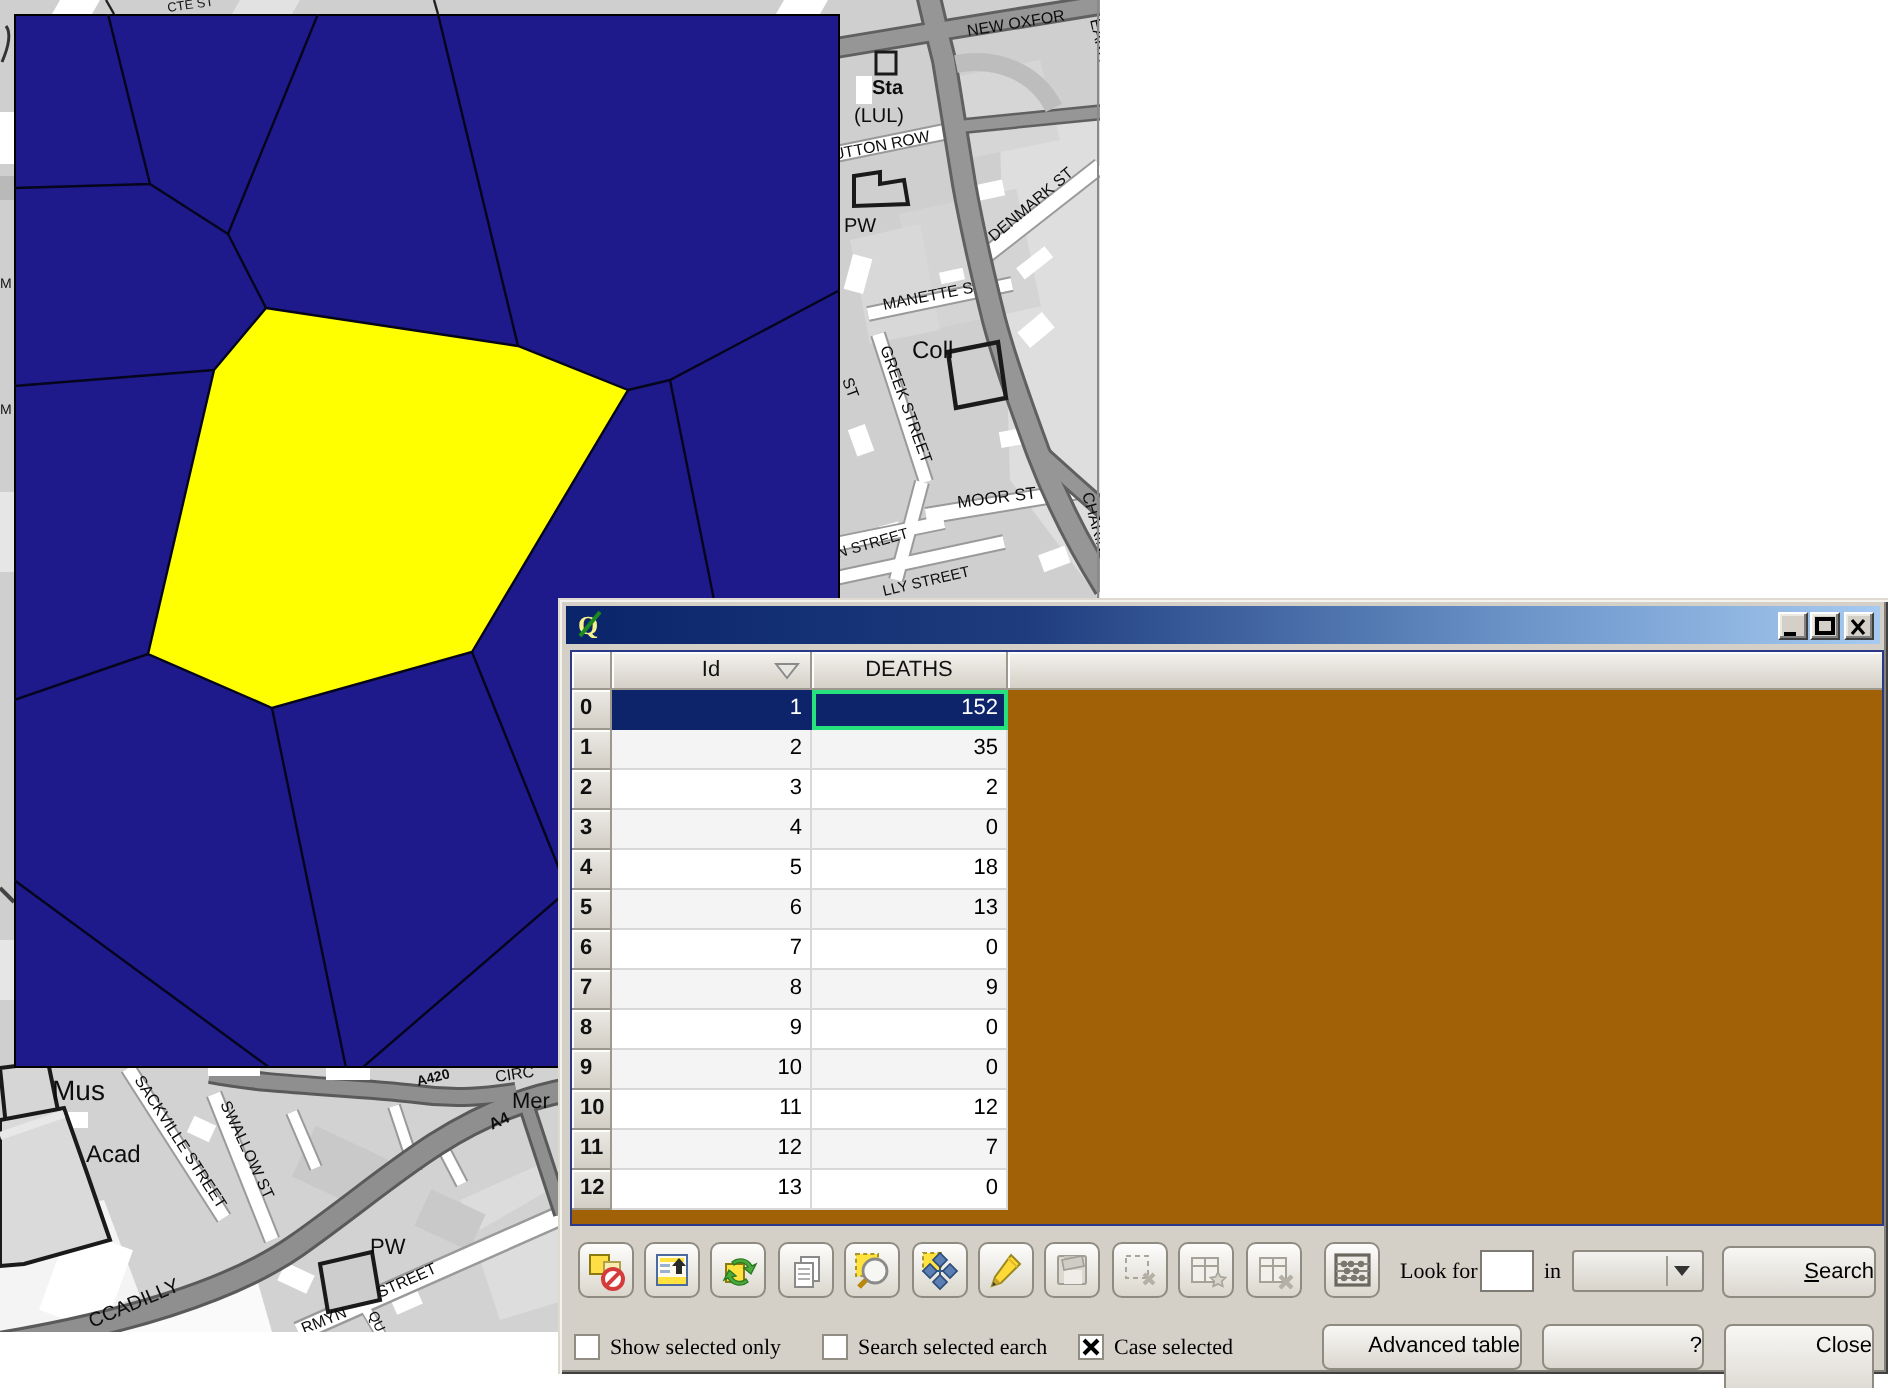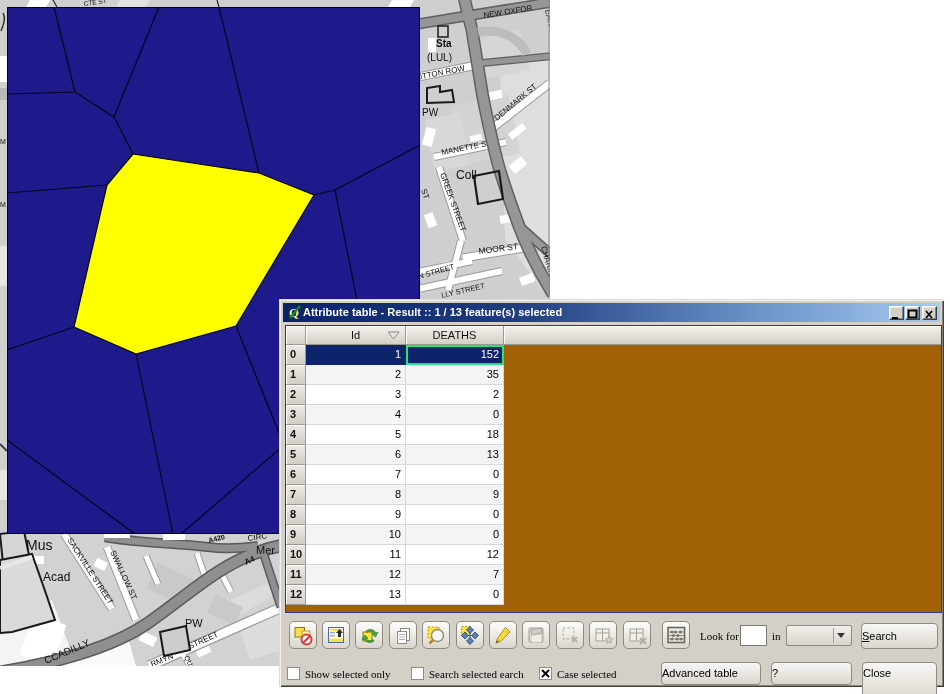--- a/index.html
+++ b/index.html
@@ -36,21 +36,21 @@
        border-bottom:1px solid #d8d8d8;color:#000;}
   .c1{left:20px;width:100px;}
   .c2{left:120px;width:98px;}
   .selrow{background:#0d246a;color:#fff;border-right-color:#0d246a;border-bottom-color:#0d246a;}
   
   .tb{position:absolute;width:28px;height:28px;border:1px solid #8f8b81;border-radius:5px;
       background:linear-gradient(#fdfdfc,#dad6cc);box-sizing:border-box;}
   .tb svg{position:absolute;left:3px;top:3px;}
   .pbtn{position:absolute;border:1px solid #8f8b81;border-radius:4px;
       background:linear-gradient(#f8f7f5,#dbd7cf);box-sizing:border-box;
-      font-size:11px;color:#000;text-align:left;}
+      font-size:11px;color:#000;text-align:right;}
   .cb{position:absolute;width:13px;height:13px;background:#fff;border:1px solid #918d83;
       box-sizing:border-box;}
   .lbl{position:absolute;font-size:11px;color:#000;white-space:nowrap;font-family:Liberation Serif, serif;}
 </style>
 </head>
 <body>
 
 <svg id="map" class="abs" width="550" height="666" viewBox="0 0 550 666">
   <rect x="0" y="0" width="550" height="668" fill="#cfcfcf"></rect>
 
@@ -237,21 +237,20 @@
   <polygon points="133,154 259,173 314,195 236,326 136,354 74,327 107,185" fill="#ffff00" stroke="#05051c" stroke-width="1.2"></polygon>
 </svg>
 
 <div id="dlg" class="abs">
  <div id="dlgin">
   <div id="title" class="abs">
     <svg width="14" height="14" style="position:absolute;left:5px;top:2px">
       <text x="1" y="12" font-size="13" font-weight="bold" fill="#f7f38a" font-family="Liberation Serif,serif">Q</text>
       <line x1="2" y1="13" x2="12" y2="1" stroke="#1d8a1d" stroke-width="2"></line>
     </svg>
-    <span class="txt">Attribute table - Result :: 1 / 13 feature(s) selected</span>
   </div>
   <div class="tbtn" style="left:610px"><svg width="13" height="12">
           <rect x="2" y="8" width="6" height="2" fill="#000"></rect>
         </svg></div>
   <div class="tbtn" style="left:626px"><svg width="13" height="12">
           <rect x="2.5" y="1.5" width="8" height="7" fill="none" stroke="#000" stroke-width="2"></rect>
         </svg></div>
   <div class="tbtn" style="left:643px"><svg width="13" height="12">
           <path d="M3,2 L9,9 M9,2 L3,9" stroke="#000" stroke-width="1.6"></path>
         </svg></div>

